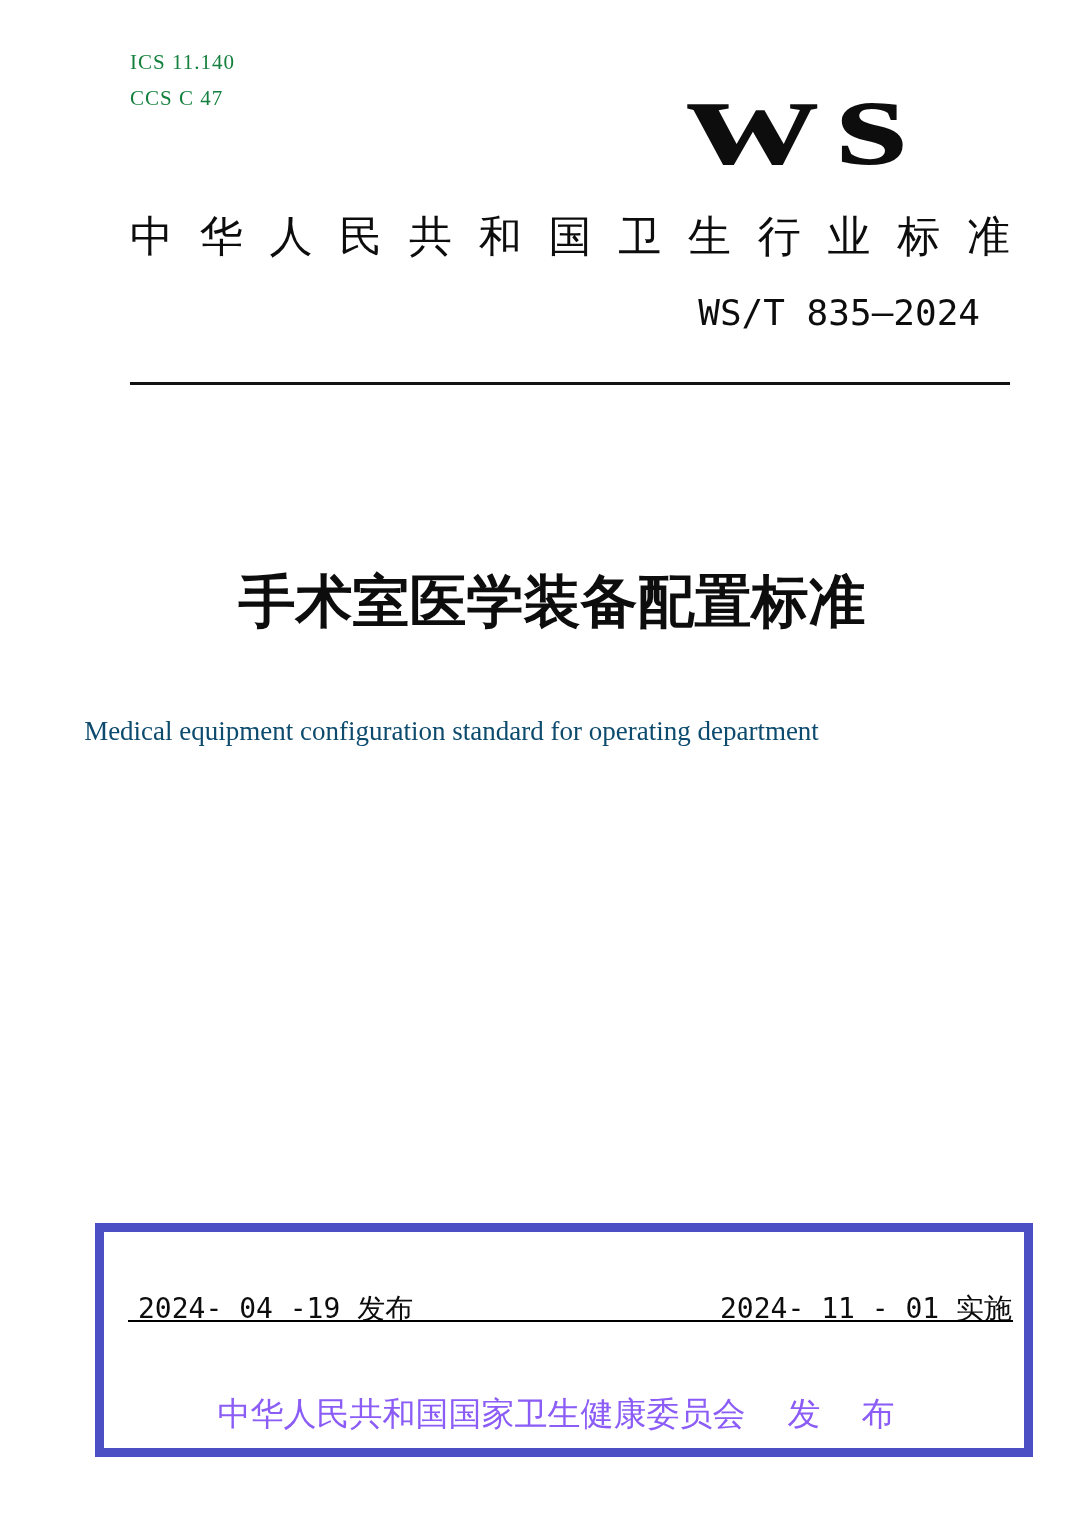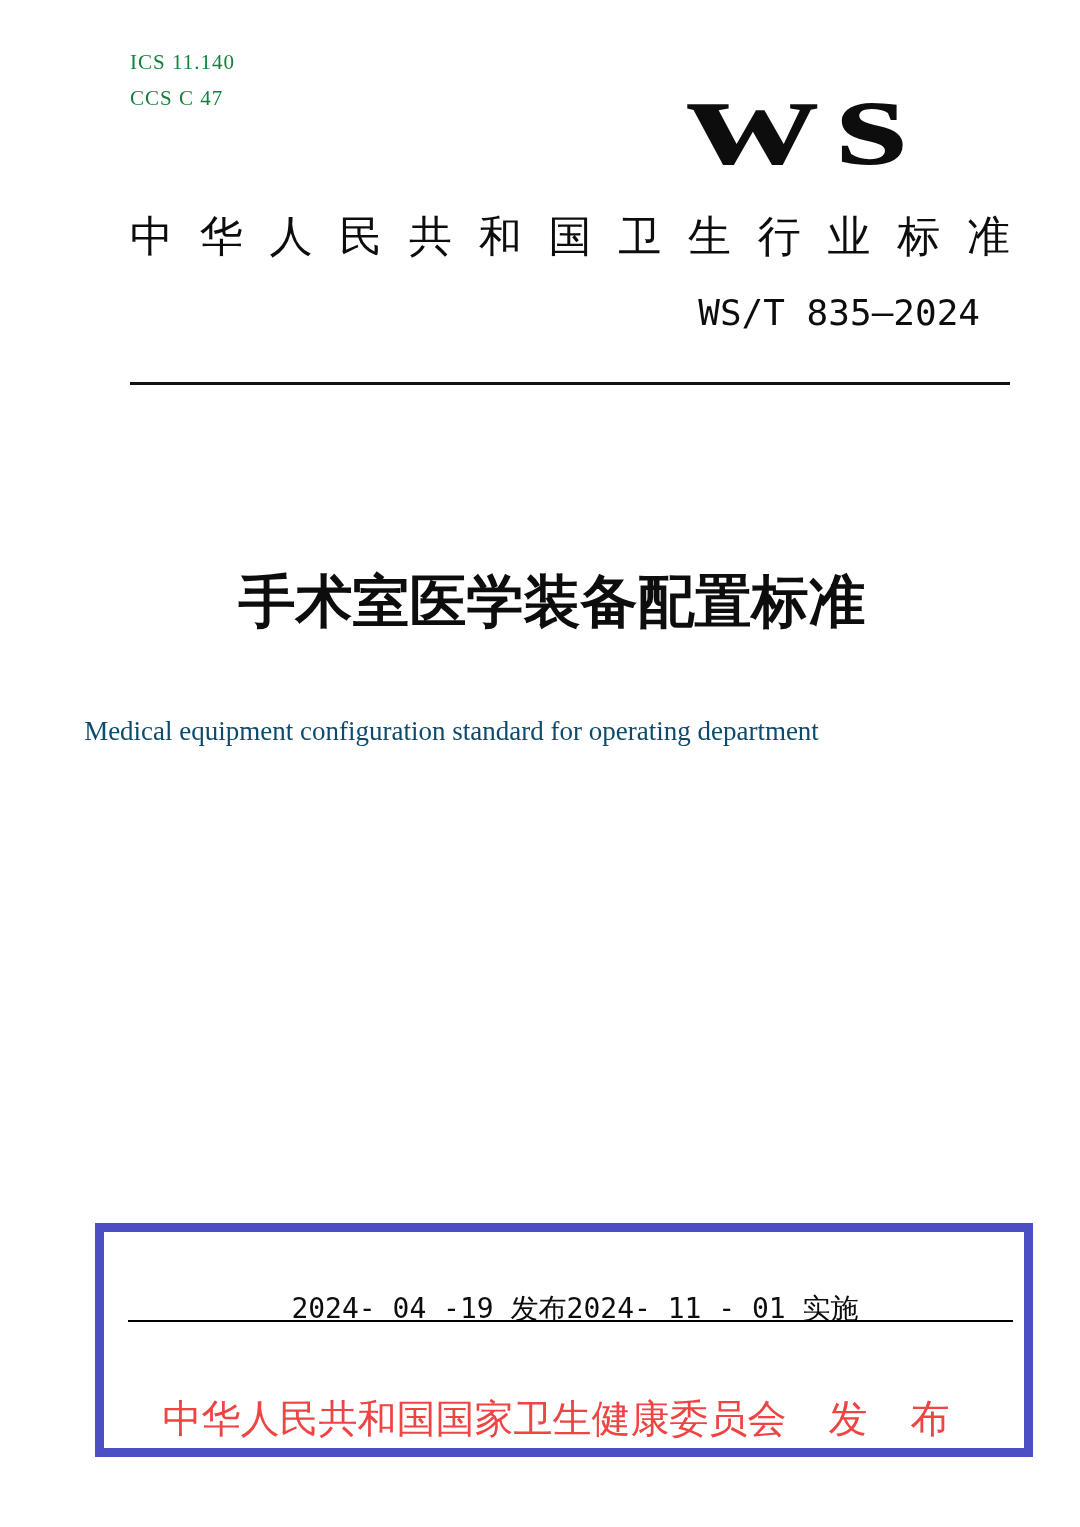--- a/index.html
+++ b/index.html
@@ -108,21 +108,21 @@
     border: 9px solid #4c4fc4;
     background: #ffffff;
   }
 
   .dates-row {
     position: absolute;
     left: 34px;
     right: 12px;
     top: 58px;
     display: flex;
-    justify-content: center;
+    justify-content: space-between;
     font-family: "DejaVu Sans Mono", "Liberation Sans", monospace;
     font-size: 28px;
     color: #0d0d0d;
     white-space: nowrap;
   }
 
   .dates-underline {
     position: absolute;
     left: 24px;
     top: 88px;
@@ -131,22 +131,22 @@
     background: #000000;
   }
 
   .publisher-row {
     position: absolute;
     left: 0;
     top: 160px;
     width: 100%;
     text-align: center;
     font-family: "Liberation Sans", sans-serif;
-    font-size: 39px;
-    color: #ef4444;
+    font-size: 33px;
+    color: #8b5cf6;
     white-space: nowrap;
   }
 
   .publish-label {
     margin-left: 42px;
     letter-spacing: 16px;
   }
 </style>
 </head>
 <body>

